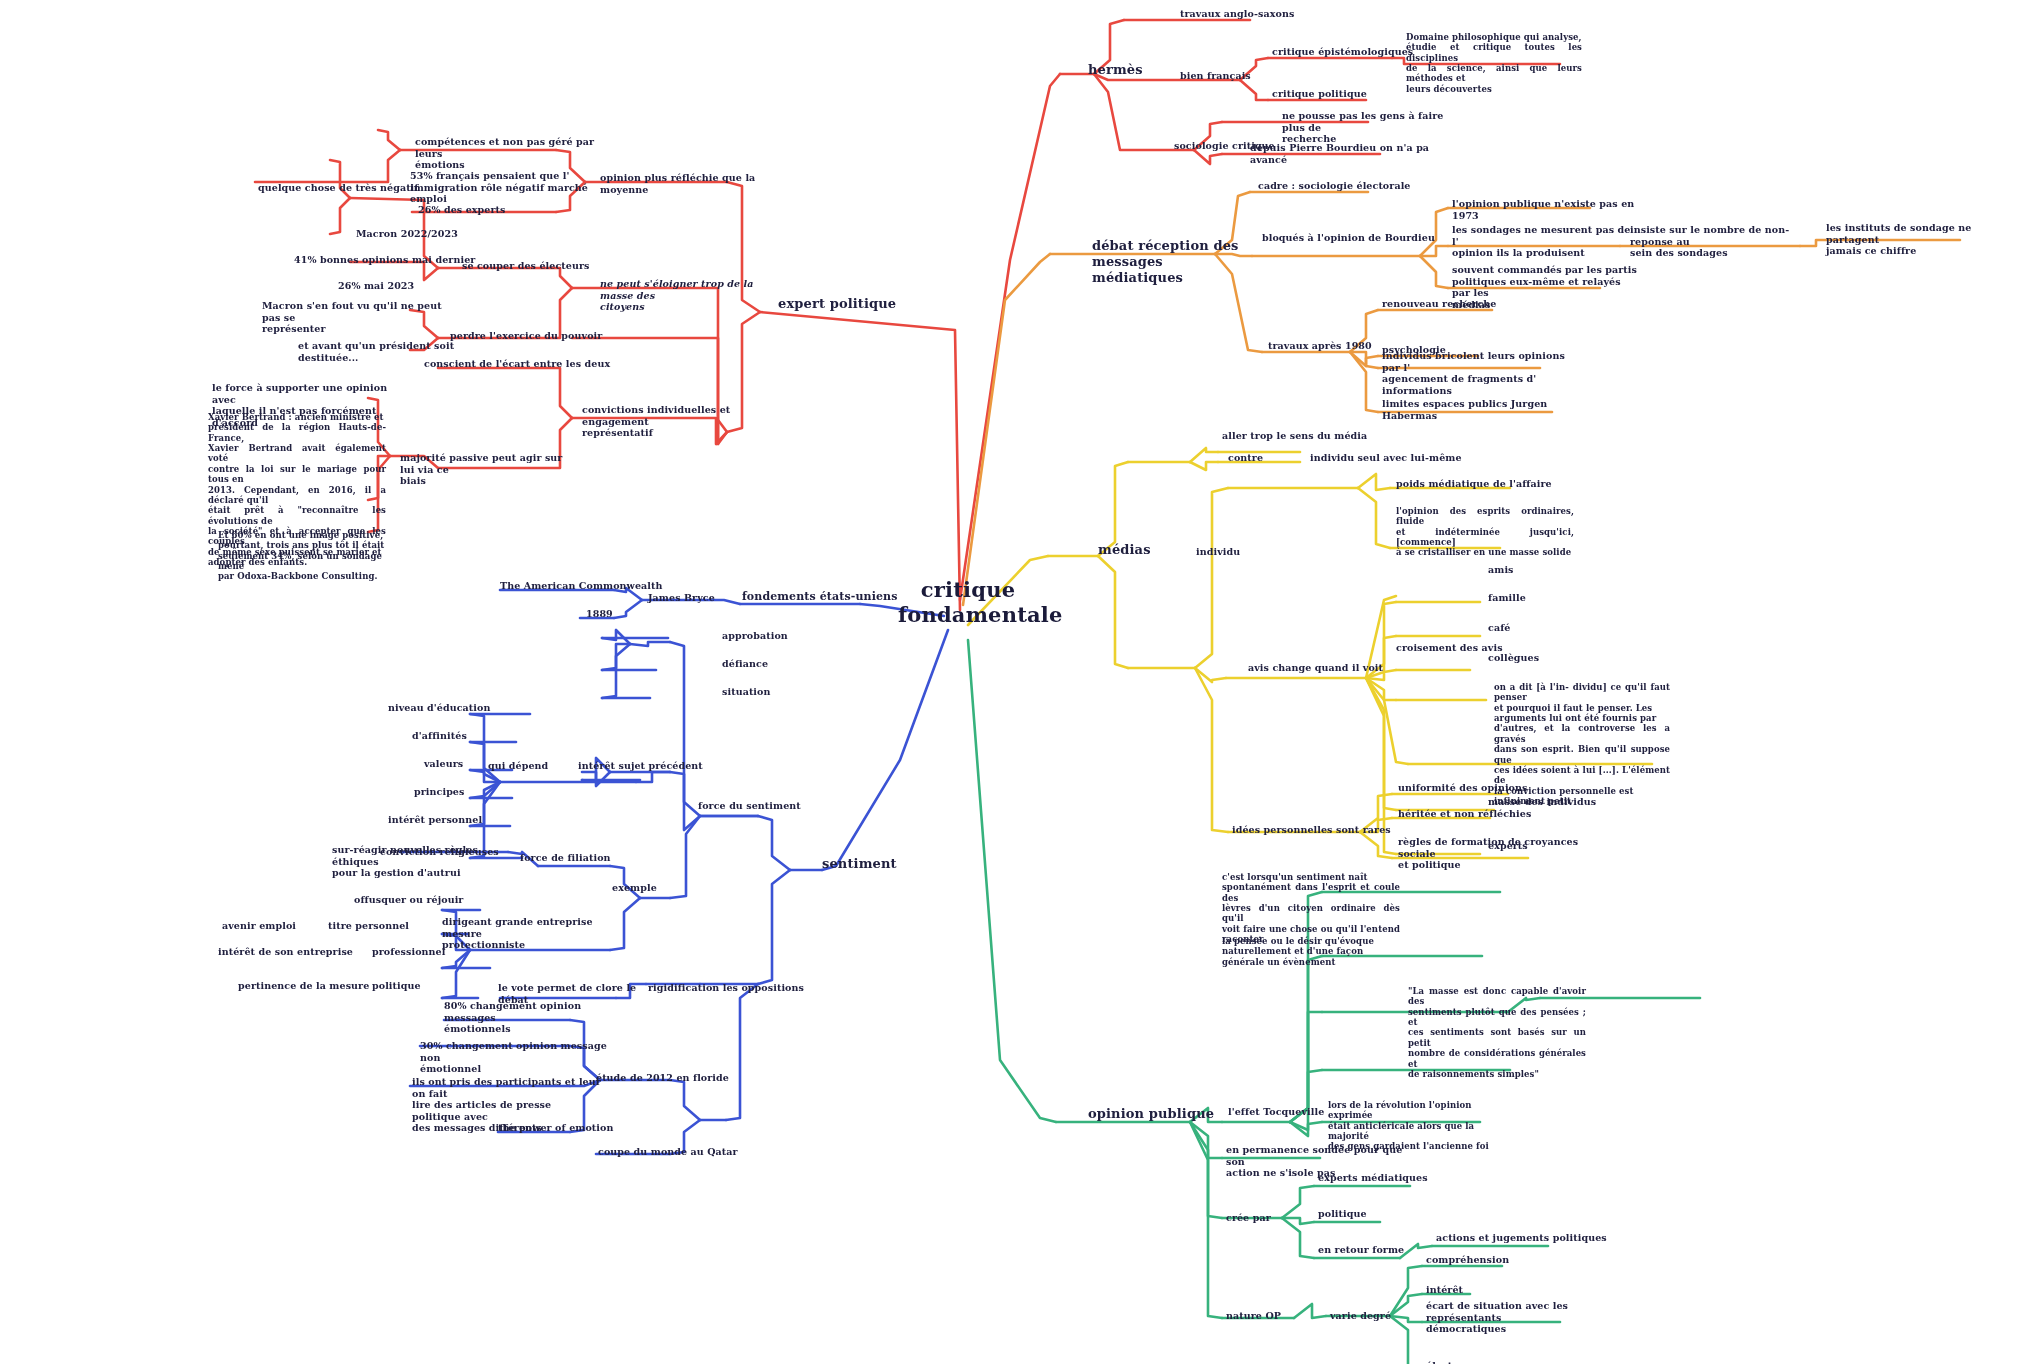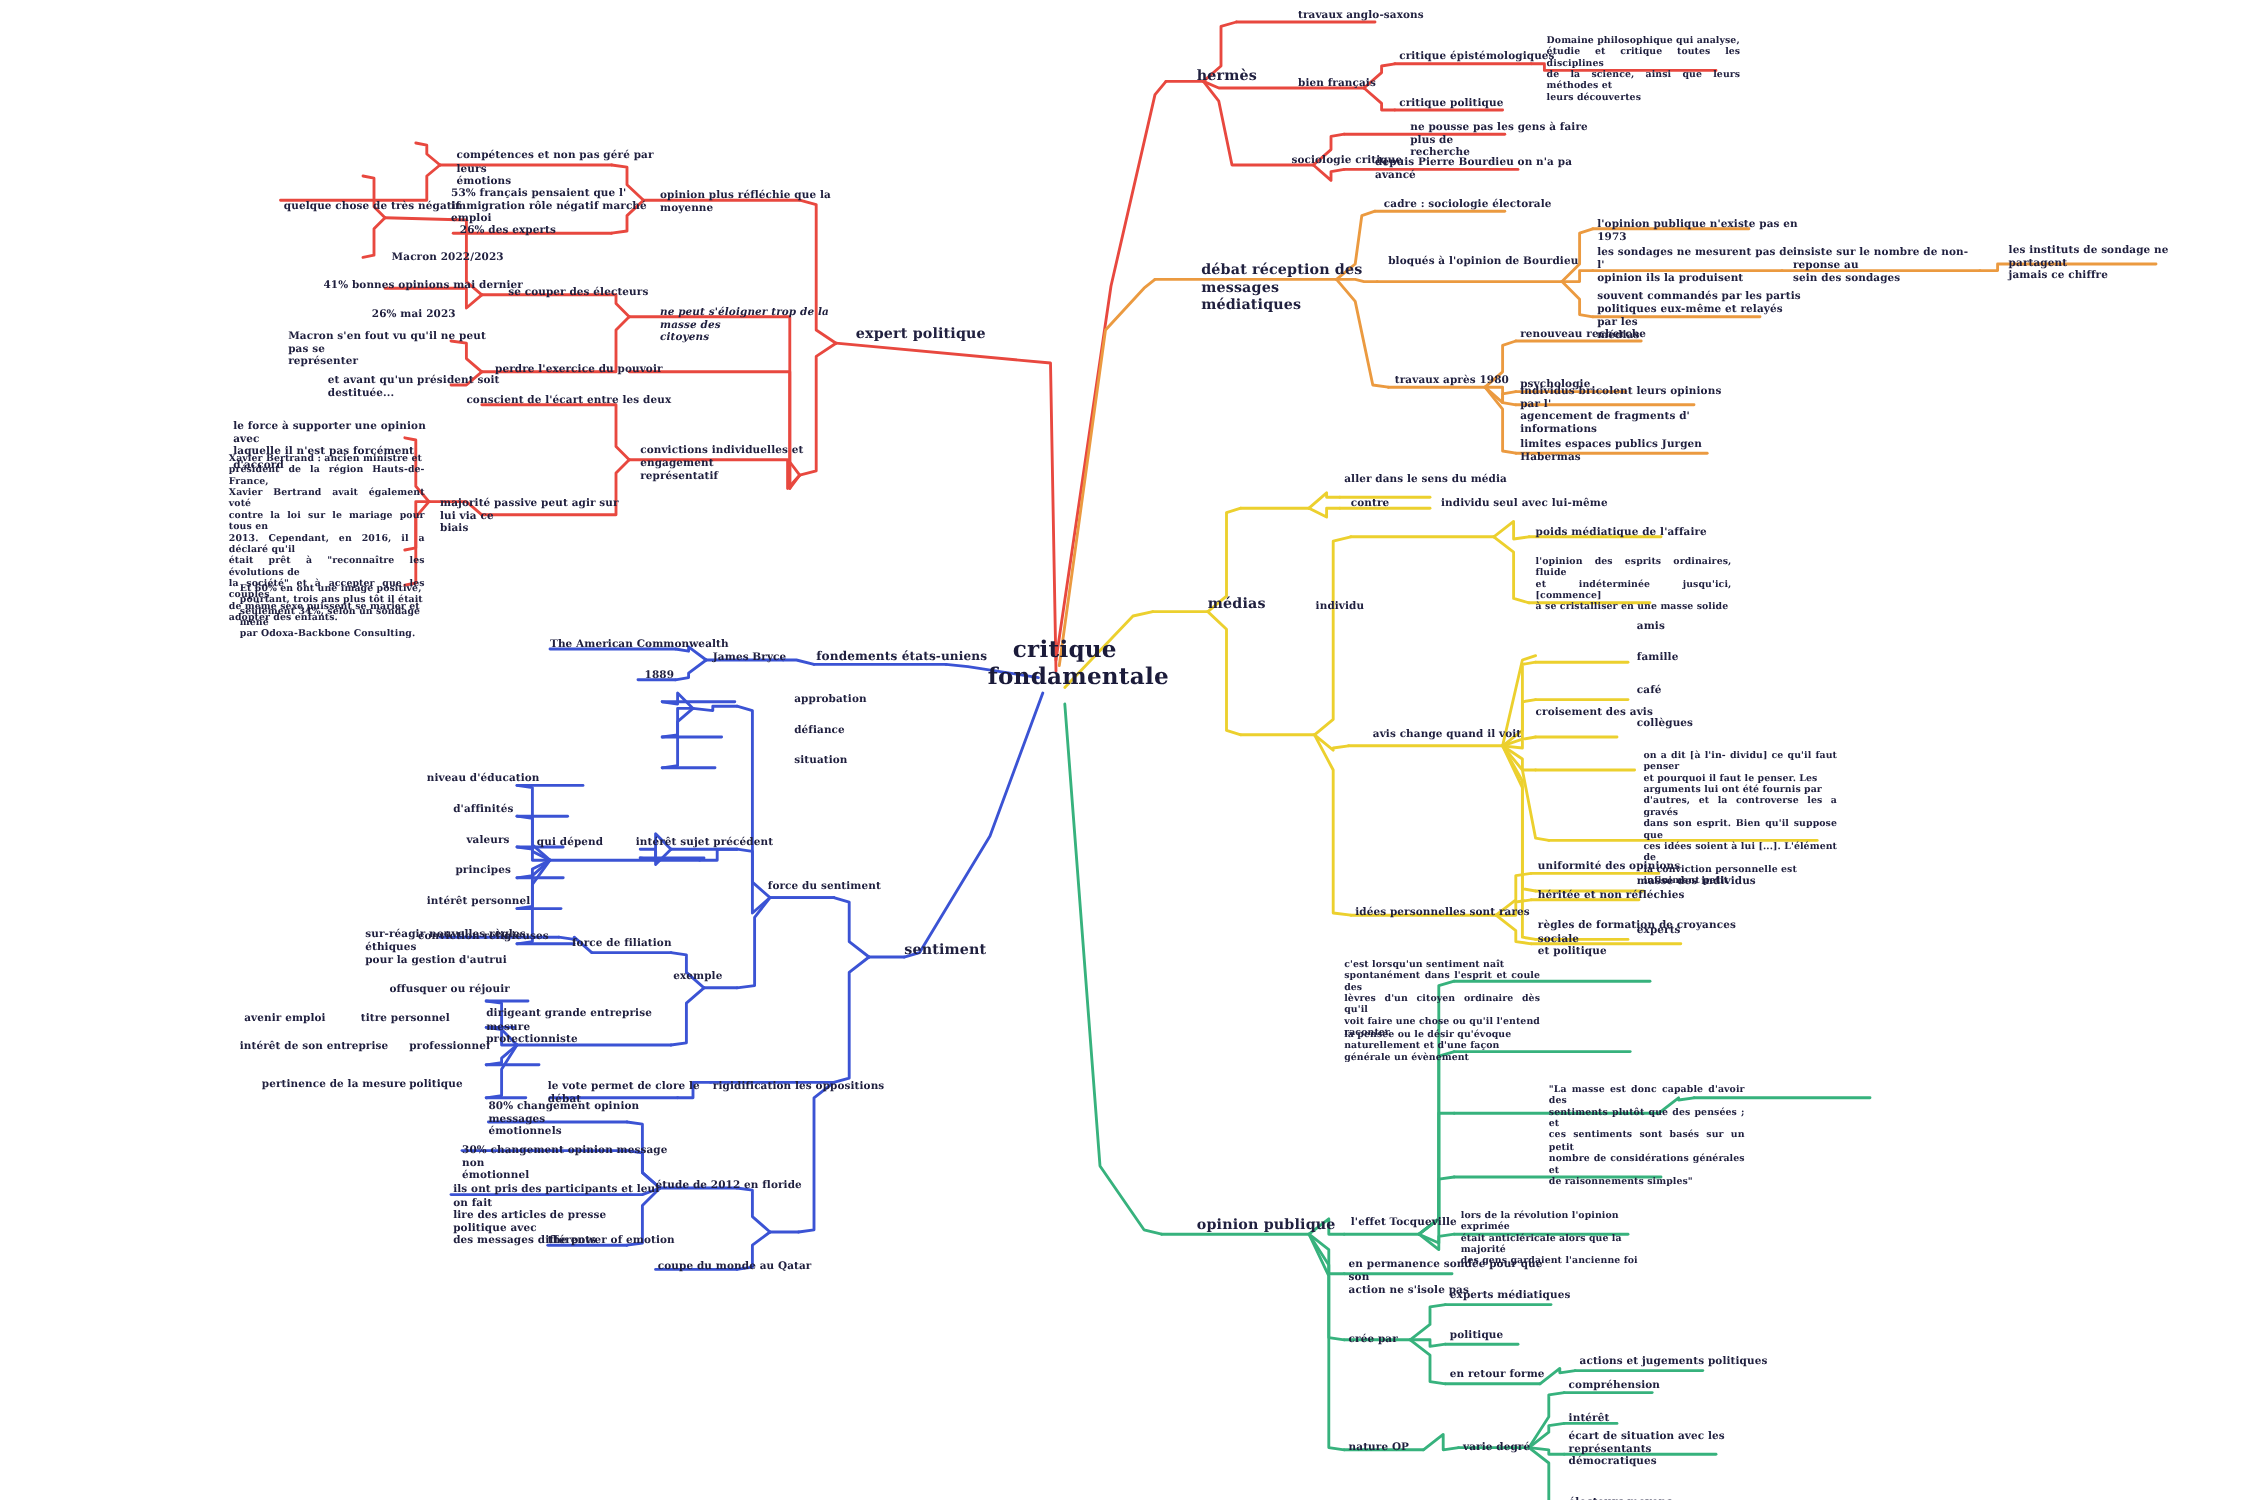--- a/index.html
+++ b/index.html
@@ -370,21 +370,21 @@
   <div class="node n-sm" style="left:1382px;top:298px;width:170px;">renouveau recherche</div>
   <div class="node n-sm" style="left:1382px;top:344px;width:120px;">psychologie</div>
   <div class="node n-sm" style="left:1382px;top:346px;width:186px;opacity:0;pointer-events:none;"></div>
   <div class="node n-sm" style="left:1382px;top:350px;width:186px;">individus bricolent leurs opinions par l'
 agencement de fragments d'
 informations</div>
   <div class="node n-sm" style="left:1382px;top:398px;width:200px;">limites espaces publics Jurgen Habermas</div>
 
   <div class="node n-lg" style="left:1098px;top:542px;width:90px;">médias</div>
   <div class="node n-sm" style="left:1228px;top:452px;width:80px;">contre</div>
-  <div class="node n-sm" style="left:1222px;top:430px;width:180px;">aller dans le sens du média</div>
+  <div class="node n-sm" style="left:1222px;top:430px;width:180px;">aller trop le sens du média</div>
   <div class="node n-sm" style="left:1310px;top:452px;width:170px;">individu seul avec lui-même</div>
   <div class="node n-sm" style="left:1196px;top:546px;width:90px;">individu</div>
   <div class="node n-sm" style="left:1396px;top:478px;width:180px;">poids médiatique de l'affaire</div>
   <div class="node n-xs just" style="left:1396px;top:506px;width:178px;">l'opinion des esprits ordinaires, fluide
 et indéterminée jusqu'ici, [commence]
 à se cristalliser en une masse solide</div>
   <div class="node n-sm" style="left:1232px;top:662px;width:150px;padding-left:16px;">avis change quand il voit</div>
   <div class="node n-sm" style="left:1396px;top:642px;width:140px;">croisement des avis</div>
   <div class="node n-sm" style="left:1488px;top:564px;width:60px;">amis</div>
   <div class="node n-sm" style="left:1488px;top:592px;width:70px;">famille</div>

